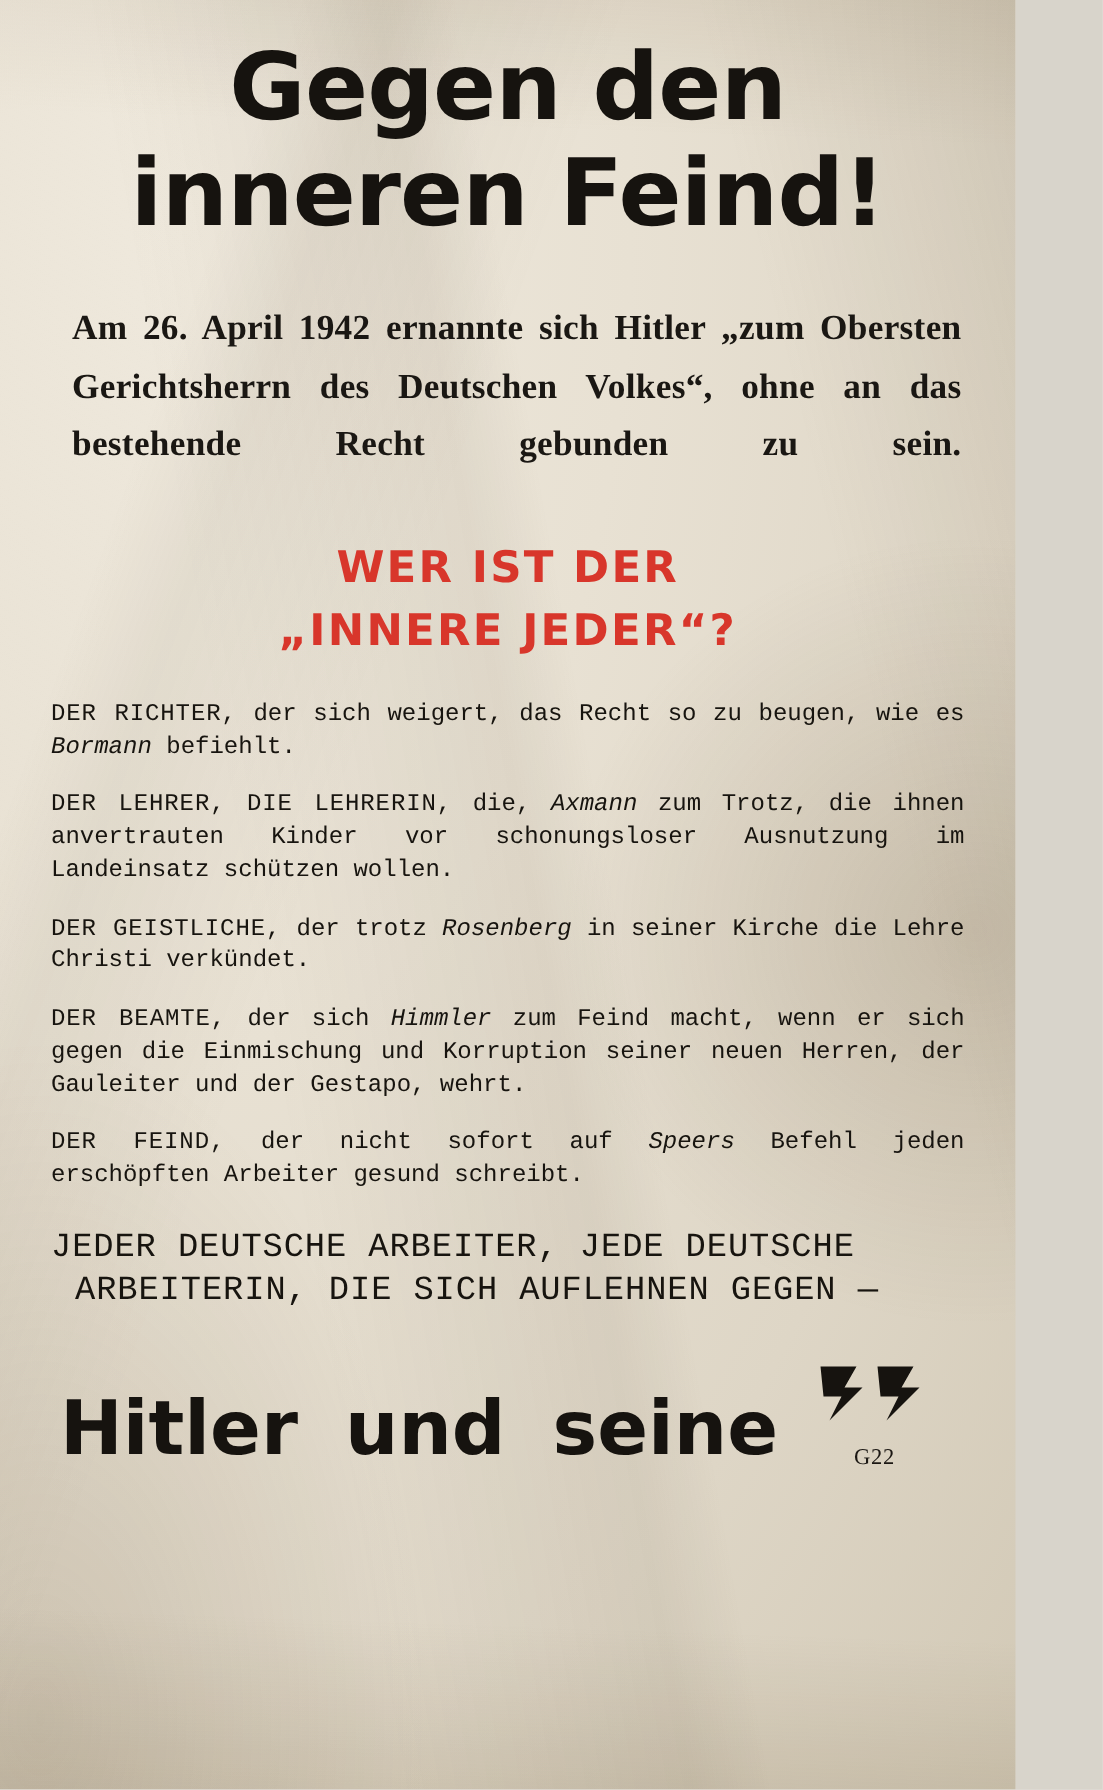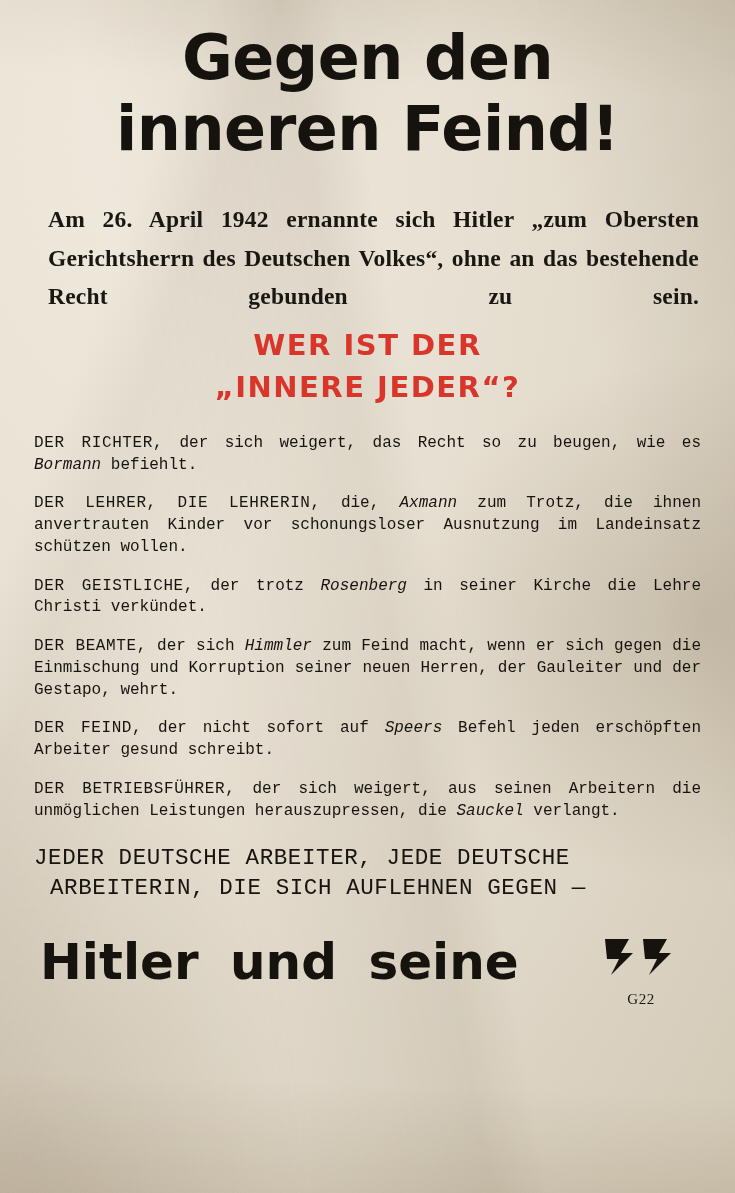--- a/index.html
+++ b/index.html
@@ -8,21 +8,21 @@
     background: #d8d4cb;
   }
   body {
     width: 735px;
     height: 1193px;
     overflow: hidden;
     font-family: "Liberation Serif", serif;
   }
   .leaflet {
     position: relative;
-    width: 735px;
+    width: 677px;
     height: 1193px;
     background:
       radial-gradient(ellipse at 18% 12%, #efe9dd 0%, #e8e1d3 38%, #ded6c6 72%, #d2c9b6 100%);
     box-sizing: border-box;
     padding: 18px 34px 0 34px;
     overflow: hidden;
   }
   
   .leaflet::before {
     content: "";
@@ -69,21 +69,21 @@
     font-weight: bold;
     font-size: 23.5px;
     line-height: 1.62;
     color: #1a1713;
     text-align: justify;
     text-align-last: justify;
     letter-spacing: 0.2px;
   }
 
   .question {
-    margin: 11px 0 0 0;
+    margin: 44px 0 0 0;
     text-align: center;
     font-family: "DejaVu Sans", sans-serif;
     font-weight: bold;
     font-size: 29px;
     line-height: 1.35;
     color: #d8362b;
     letter-spacing: 1.5px;
   }
   .question .q2 { display: block; margin-top: 3px; }
 
@@ -106,20 +106,21 @@
     font-size: 22.5px;
     line-height: 1.3;
     color: #17140f;
     letter-spacing: 0.6px;
     margin-top: 22px;
   }
   .closing .c2 { display: block; padding-left: 16px; }
 
   .bottom {
     display: flex;
+    align-items: flex-end;
     justify-content: space-between;
     margin-top: 30px;
     padding: 0 4px 0 6px;
   }
   .bottom-text {
     font-family: "DejaVu Sans", sans-serif;
     font-weight: bold;
     font-size: 50px;
     color: #16130f;
     letter-spacing: 0px;
@@ -176,23 +177,20 @@
       </p>
 
       <p class="entry">
         <span class="role">DER BEAMTE,</span><span> der sich </span><span class="nm">Himmler</span><span> zum Feind macht, wenn er sich gegen die Einmischung und Korruption seiner neuen Herren, der Gauleiter und der Gestapo, wehrt.</span>
       </p>
 
       <p class="entry">
         <span class="role">DER FEIND,</span><span> der nicht sofort auf </span><span class="nm">Speers</span><span> Befehl jeden erschöpften Arbeiter gesund schreibt.</span>
       </p>
 
-      <p class="entry">
-        <span class="role">DER BETRIEBSFÜHRER,</span><span> der sich weigert, aus seinen Arbeitern die unmöglichen Leistungen herauszupressen, die </span><span class="nm">Sauckel</span><span> verlangt.</span>
-      </p>
 
     </div>
 
     <div class="closing">
       <span class="c1">JEDER DEUTSCHE ARBEITER, JEDE DEUTSCHE</span>
       <span class="c2">ARBEITERIN, DIE SICH AUFLEHNEN GEGEN —</span>
     </div>
 
     <div class="bottom">
       <div class="bottom-text">Hitler und seine</div>

